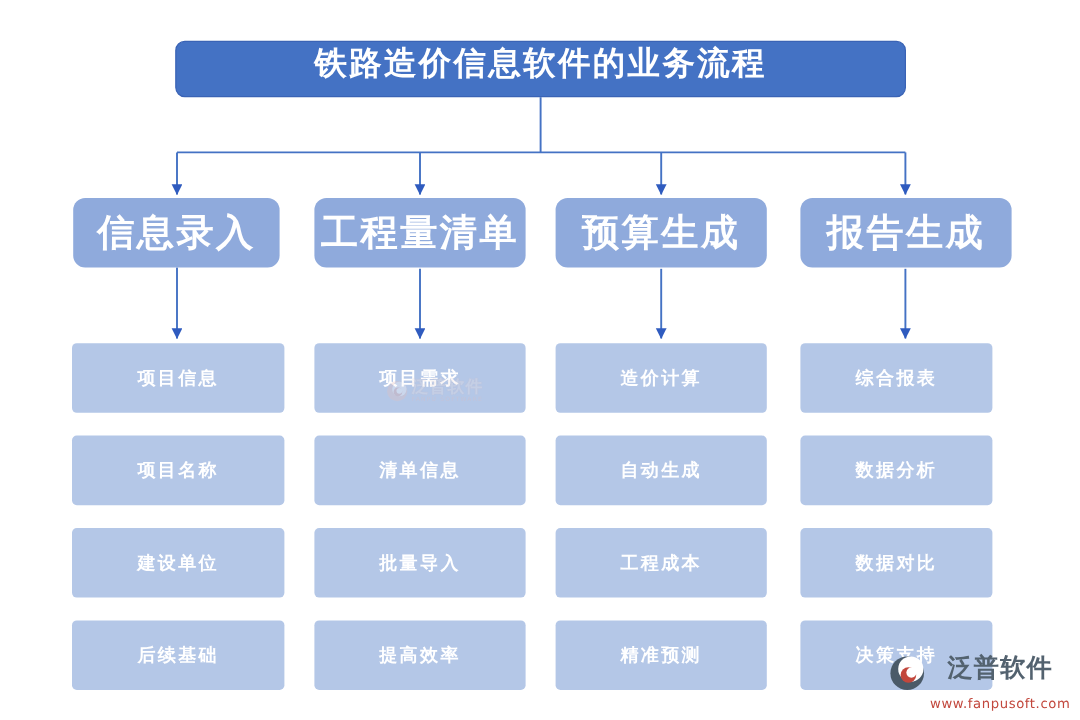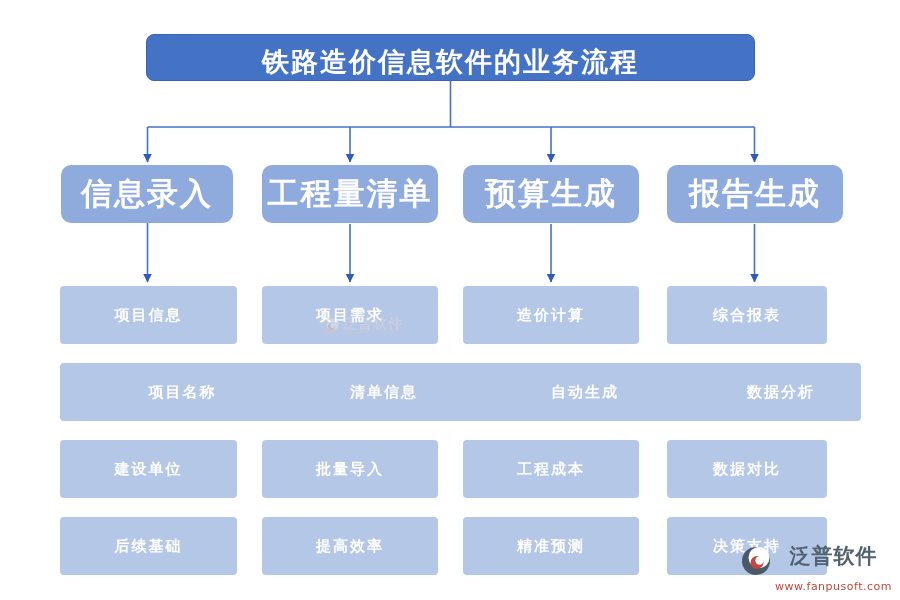--- a/index.html
+++ b/index.html
@@ -8,21 +8,21 @@
     font-family:"DejaVu Sans","Liberation Sans",sans-serif;
     background:#ffffff;
     position:relative;
     overflow:hidden;
   }
   .canvas{position:absolute;inset:0;width:900px;height:600px;}
 
   .title-box{
     position:absolute;left:146px;top:34px;width:609px;height:47px;
     background:#4472c4;border:1px solid #3a63b5;border-radius:8px;
-    display:flex;align-items:flex-end;justify-content:center;
+    display:flex;align-items:flex-start;justify-content:center;
     color:#ffffff;font-size:27px;font-weight:bold;letter-spacing:2px;
     box-sizing:border-box;
   }
 
   svg.connectors{position:absolute;left:0;top:0;width:900px;height:600px;pointer-events:none;}
 
   .hdr{
     position:absolute;top:165px;height:58px;
     background:#8faadc;border-radius:10px;
     display:flex;align-items:center;justify-content:center;
@@ -37,21 +37,21 @@
     position:absolute;height:58px;
     background:#b4c7e7;border-radius:4px;
     display:flex;align-items:center;justify-content:center;
     color:#ffffff;font-size:15px;font-weight:bold;letter-spacing:2px;
   }
   .cell.c1{left:60px;width:177px;}
   .cell.c2{left:262px;width:176px;}
   .cell.c3{left:463px;width:176px;}
   .cell.c4{left:667px;width:160px;}
   .cell.r1{top:286px;}
-  .cell.r2{top:363px;padding-left:34px;}
+  .cell.r2{top:363px;}
   .cell.r3{top:440px;}
   .cell.r4{top:517px;}
 
   .watermark{
     position:absolute;left:322px;top:316px;
     display:flex;align-items:center;gap:3px;
     opacity:0.32;pointer-events:none;
   }
   .watermark .wm-text-wrap{display:flex;flex-direction:column;line-height:1;}
   .watermark .wm-text{color:#e8e2e4;font-size:14px;font-weight:bold;letter-spacing:1px;text-shadow:0 0 1px #d9a2a0;}

